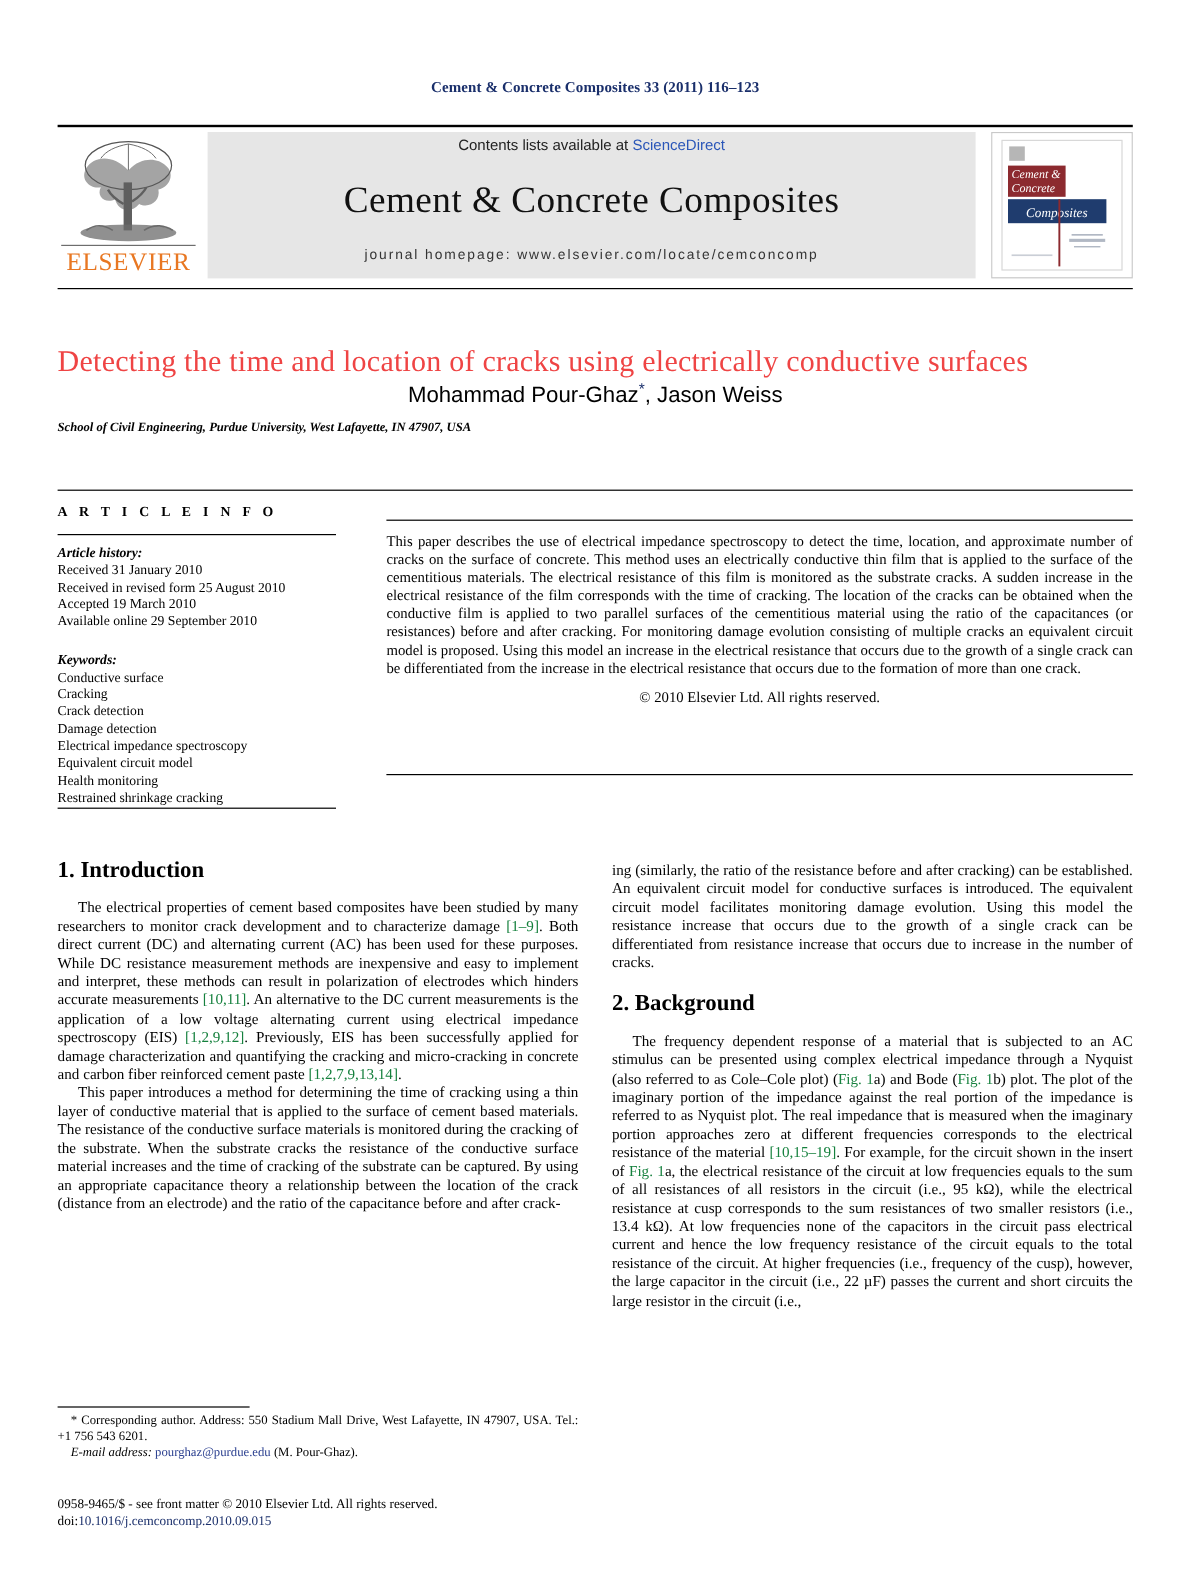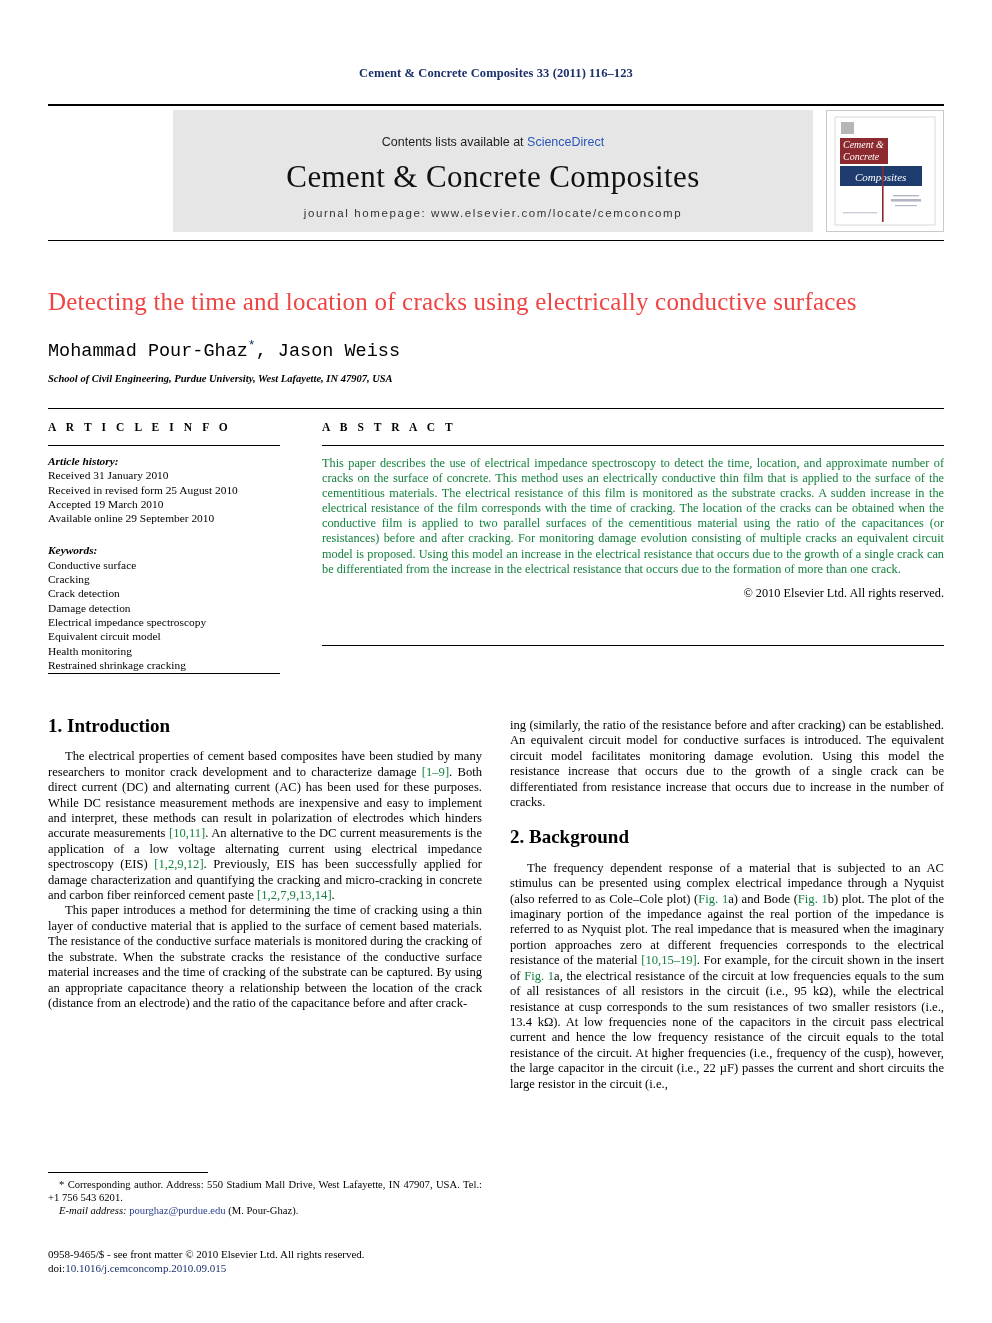--- a/index.html
+++ b/index.html
@@ -76,21 +76,21 @@
     position: absolute;
     left: 125px; top: 0;
     width: 640px;
     height: 122px;
     background: #e6e6e6;
     display: flex;
     flex-direction: column;
     justify-content: space-between;
     align-items: center;
     box-sizing: border-box;
-    padding: 25px 0 13px 0;
+    padding: 4px 0 13px 0;
   }
   .contents-line {
     font-family: "Liberation Sans", sans-serif;
     font-size: 12.5px;
     color: #222;
   }
   .contents-line a, .sciencedirect {
     color: #2a56b8;
     text-decoration: none;
   }
@@ -133,24 +133,24 @@
   }
   .paper-title {
     font-family: "Liberation Serif", serif;
     font-size: 25px;
     font-weight: normal;
     color: #ef4444;
     margin: 0;
     letter-spacing: 0.2px;
   }
   .authors {
-    font-family: Liberation Mono, monospace;
+    font-family: Liberation Sans, sans-serif;
     font-size: 18.5px;
-    margin-top: 22px;
     color: #000;
+    text-align: center;
   }
   .authors .star { color: #1a2f6b; font-size: 13px; vertical-align: super; }
   .affiliation {
     font-family: "Liberation Serif", serif;
     font-style: italic;
     font-weight: bold;
     font-size: 10.5px;
     margin-top: 11px;
     color: #000;
   }
@@ -199,24 +199,24 @@
     width: 622px;
     height: 1px;
     background: #000;
     margin: 12px 0 10px 0;
   }
   .abstract-body {
     font-family: "Liberation Serif", serif;
     font-size: 12.3px;
     line-height: 15.1px;
     text-align: justify;
-    color: #15803d;
+    color: #000000;
   }
   .copyright {
-    text-align: right;
+    text-align: center;
     font-family: "Liberation Serif", serif;
     font-size: 12.3px;
     margin-top: 9px;
   }
   .abstract-bottom-rule {
     position: absolute;
     left: 322px; top: 645px;
     width: 622px;
     height: 1px;
     background: #000;
@@ -289,20 +289,35 @@
 </head>
 <body>
 
 <div class="page">
 
   <div class="running-head">Cement &amp; Concrete Composites 33 (2011) 116–123</div>
 
   <div class="masthead-rule-top"></div>
   <div class="masthead">
 
+    <div class="elsevier-logo">
+      <svg class="tree-svg" width="106" height="94" viewBox="0 0 106 94">
+        <g fill="#4d4d4d">
+          <ellipse cx="53" cy="26" rx="36" ry="20" fill="none" stroke="#555" stroke-width="1"></ellipse>
+          <path d="M53 30 C40 16 24 18 18 28 C12 38 22 46 30 44 C26 52 34 58 42 54 C44 64 56 66 62 58 C70 62 80 56 78 46 C88 44 92 32 84 26 C78 20 64 18 53 30 Z" fill="#5a5a5a" opacity="0.55"></path>
+          <path d="M53 8 C42 10 34 14 30 20 M53 8 C64 10 72 14 76 20 M53 8 L53 30" stroke="#666" stroke-width="0.8" fill="none"></path>
+          <rect x="49" y="40" width="7" height="40" fill="#5f5f5f"></rect>
+          <path d="M49 58 C42 54 38 50 36 46 M56 56 C62 52 66 48 68 44" stroke="#5f5f5f" stroke-width="2" fill="none"></path>
+          <ellipse cx="53" cy="82" rx="40" ry="7" fill="#6b6b6b" opacity="0.75"></ellipse>
+          <path d="M18 80 C26 74 34 76 40 80 M66 80 C74 74 84 76 90 80" stroke="#6b6b6b" stroke-width="1.4" fill="none"></path>
+        </g>
+      </svg>
+      <div class="elsevier-underline"></div>
+      <div class="elsevier-word">ELSEVIER</div>
+    </div>
 
     <div class="journal-band">
       <div class="contents-line">
         <span>Contents lists available at </span><span class="sciencedirect">ScienceDirect</span>
       </div>
       <div class="journal-title">Cement &amp; Concrete Composites</div>
       <div class="homepage-line">journal homepage: www.elsevier.com/locate/cemconcomp</div>
     </div>
 
     <div class="cover-thumb">
@@ -356,21 +371,20 @@
       <div>Crack detection</div>
       <div>Damage detection</div>
       <div>Electrical impedance spectroscopy</div>
       <div>Equivalent circuit model</div>
       <div>Health monitoring</div>
       <div>Restrained shrinkage cracking</div>
     </div>
   </div>
 
   <div class="abstract-col">
-    <div class="section-head">A B S T R A C T</div>
     <div class="abstract-rule"></div>
     <div class="abstract-body">This paper describes the use of electrical impedance spectroscopy to detect the time, location, and approximate number of cracks on the surface of concrete. This method uses an electrically conductive thin film that is applied to the surface of the cementitious materials. The electrical resistance of this film is monitored as the substrate cracks. A sudden increase in the electrical resistance of the film corresponds with the time of cracking. The location of the cracks can be obtained when the conductive film is applied to two parallel surfaces of the cementitious material using the ratio of the capacitances (or resistances) before and after cracking. For monitoring damage evolution consisting of multiple cracks an equivalent circuit model is proposed. Using this model an increase in the electrical resistance that occurs due to the growth of a single crack can be differentiated from the increase in the electrical resistance that occurs due to the formation of more than one crack.</div>
     <div class="copyright">© 2010 Elsevier Ltd. All rights reserved.</div>
   </div>
   <div class="abstract-bottom-rule"></div>
   <div class="info-bottom-rule"></div>
 
   <div class="col col-left">
     <div class="head2">1. Introduction</div>
     <p class="para"><span>The electrical properties of cement based composites have been studied by many researchers to monitor crack development and to characterize damage </span><span class="ref">[1–9]</span><span>. Both direct current (DC) and alternating current (AC) has been used for these purposes. While DC resistance measurement methods are inexpensive and easy to implement and interpret, these methods can result in polarization of electrodes which hinders accurate measurements </span><span class="ref">[10,11]</span><span>. An alternative to the DC current measurements is the application of a low voltage alternating current using electrical impedance spectroscopy (EIS) </span><span class="ref">[1,2,9,12]</span><span>. Previously, EIS has been successfully applied for damage characterization and quantifying the cracking and micro-cracking in concrete and carbon fiber reinforced cement paste </span><span class="ref">[1,2,7,9,13,14]</span><span>.</span></p>

